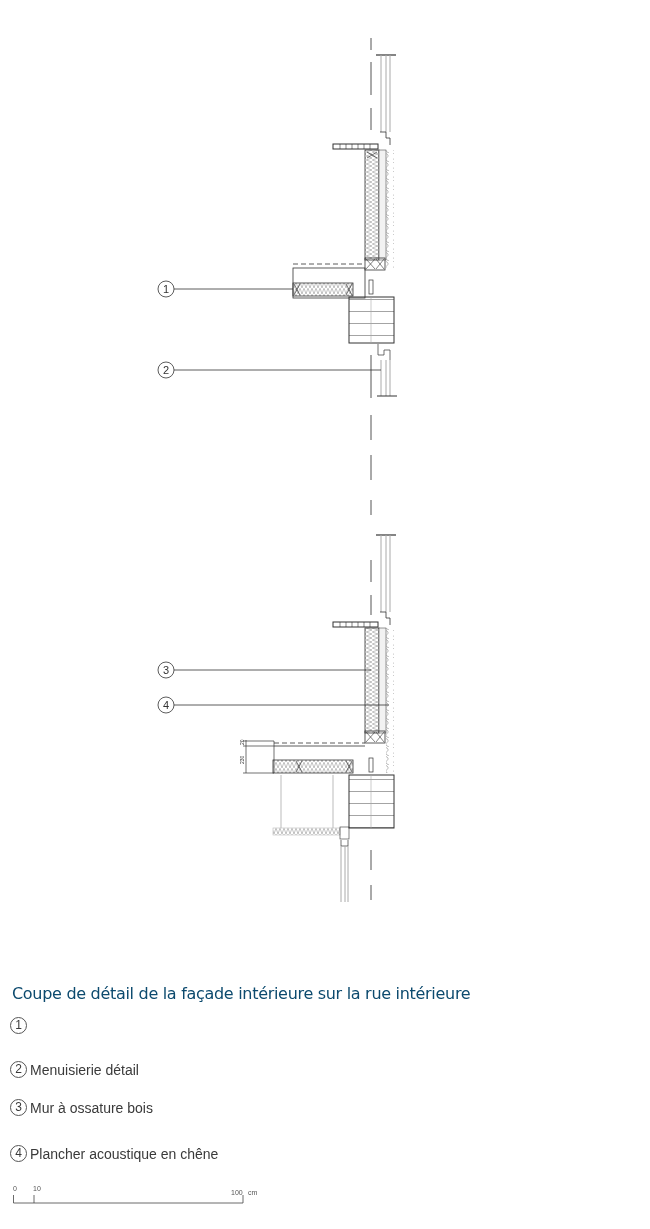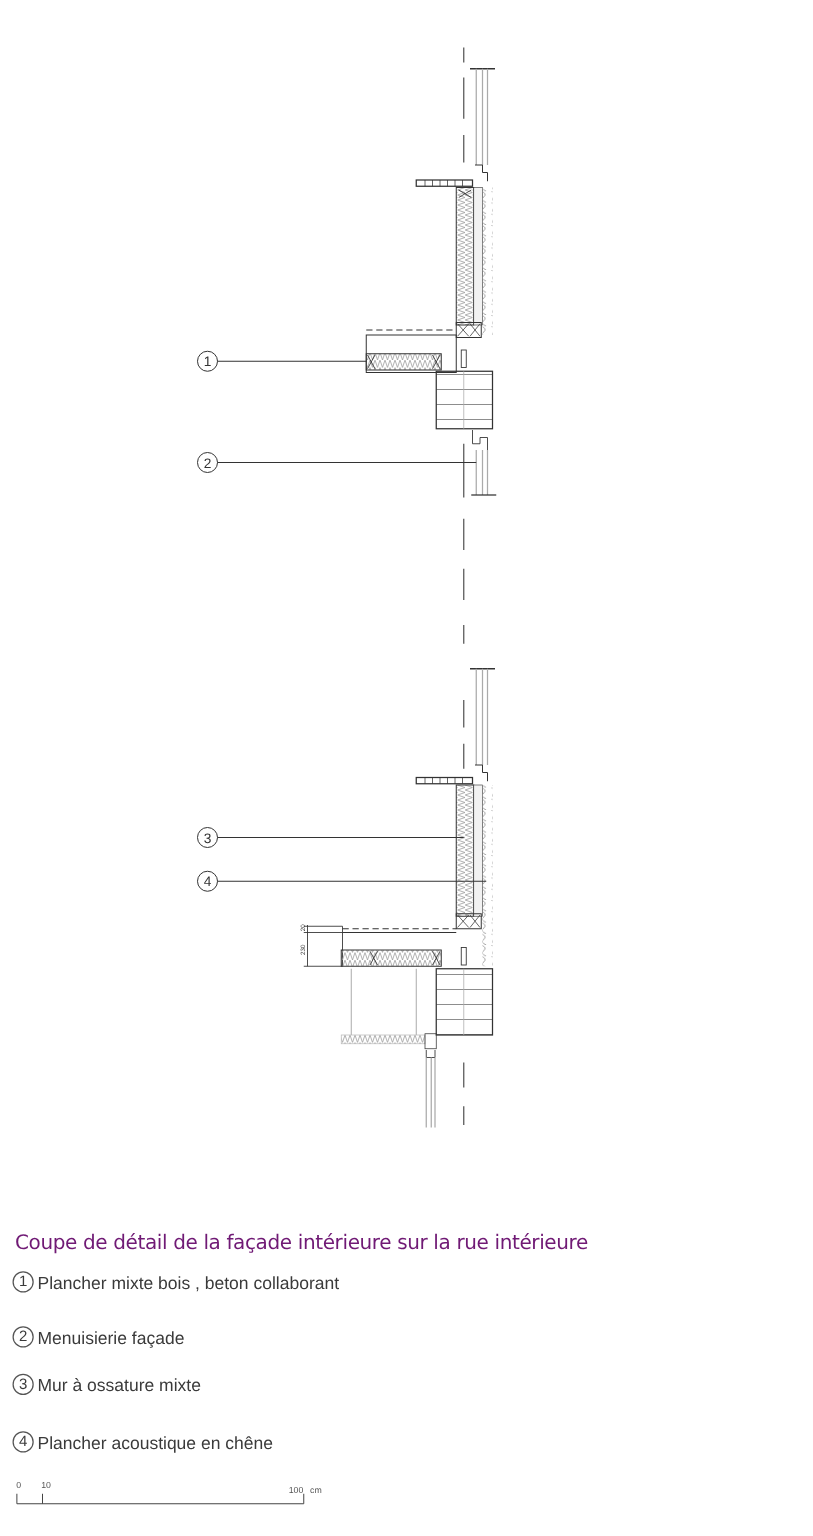--- a/index.html
+++ b/index.html
@@ -1,18 +1,18 @@
 <!DOCTYPE html>
 <html><head>
 <meta charset="utf-8">
 <style>
   html, body { margin:0; padding:0; background:#fff; }
   body { width:650px; height:1229px; position:relative; overflow:hidden; font-family:"Liberation Sans", sans-serif; color:#333; }
   #drawing { position:absolute; left:0; top:0; width:650px; height:960px; }
-  .title { position:absolute; left:12px; top:984px; font-size:16px; color:#701a75; font-family:"DejaVu Sans", sans-serif; letter-spacing:-0.3px; }
+  .title { position:absolute; left:12px; top:984px; font-size:16px; color:#0c4a6e; font-family:"DejaVu Sans", sans-serif; letter-spacing:-0.3px; }
   .legend-item { position:absolute; left:10px; font-size:14px; color:#3a3a3a; display:flex; align-items:center; font-family:"Liberation Sans", sans-serif; }
   .legend-num { display:inline-block; width:15px; height:15px; border:1px solid #555; border-radius:50%; text-align:center; line-height:15px; font-size:12px; margin-right:3px; }
   .scale { position:absolute; left:10px; top:1185px; width:320px; height:30px; }
   .scale-label { position:absolute; font-size:7px; color:#555; }
 </style>
 </head>
 <body>
 
 <svg id="drawing" viewBox="0 0 650 960" xmlns="http://www.w3.org/2000/svg">
   <defs>
@@ -152,29 +152,28 @@
     <circle cx="166" cy="705" r="8" fill="none" stroke="#333" stroke-width="0.8"></circle>
     <text x="166" y="709" font-size="11" text-anchor="middle" fill="#333" font-family="Liberation Sans, sans-serif">4</text>
     <line x1="174" y1="705" x2="389" y2="705" stroke="#333" stroke-width="0.8"></line>
   </g>
 </svg>
 
 <div class="title">Coupe de détail de la façade intérieure sur la rue intérieure</div>
 
 <div class="legend-item" style="top:1017px;">
   <span class="legend-num">1</span>
-  <span>Plancher mixte bois , beton collaborant</span>
 </div>
 <div class="legend-item" style="top:1061px;">
   <span class="legend-num">2</span>
-  <span>Menuisierie façade</span>
+  <span>Menuisierie détail</span>
 </div>
 <div class="legend-item" style="top:1099px;">
   <span class="legend-num">3</span>
-  <span>Mur à ossature mixte</span>
+  <span>Mur à ossature bois</span>
 </div>
 <div class="legend-item" style="top:1145px;">
   <span class="legend-num">4</span>
   <span>Plancher acoustique en chêne</span>
 </div>
 
 <div class="scale">
   <span class="scale-label" style="left:3px; top:0;">0</span>
   <span class="scale-label" style="left:23px; top:0;">10</span>
   <span class="scale-label" style="left:221px; top:4px;">100</span>

